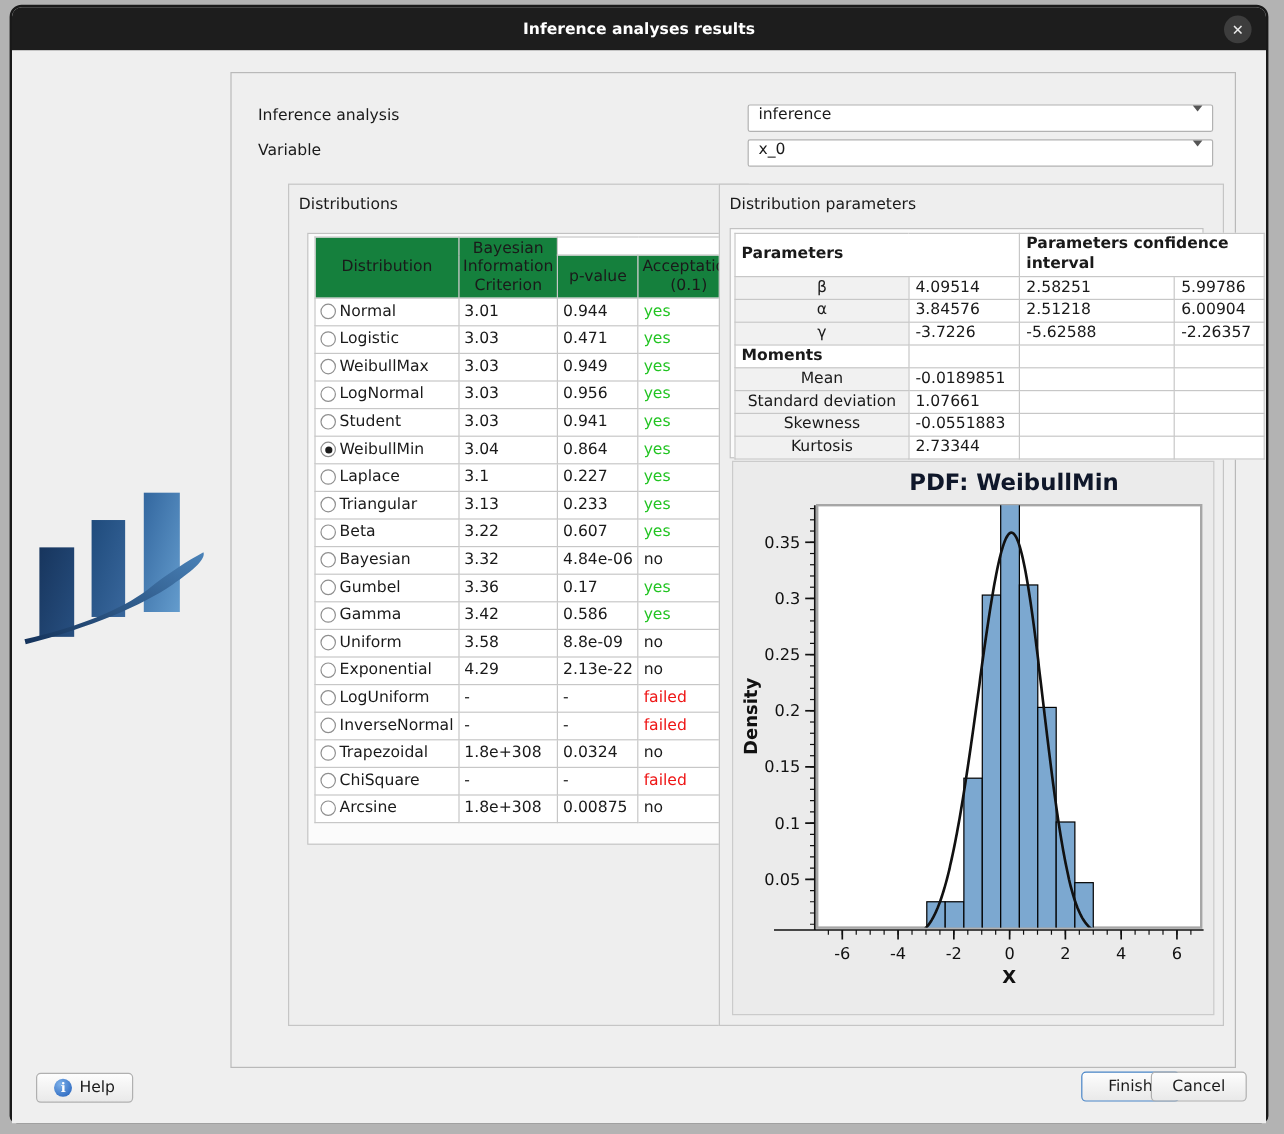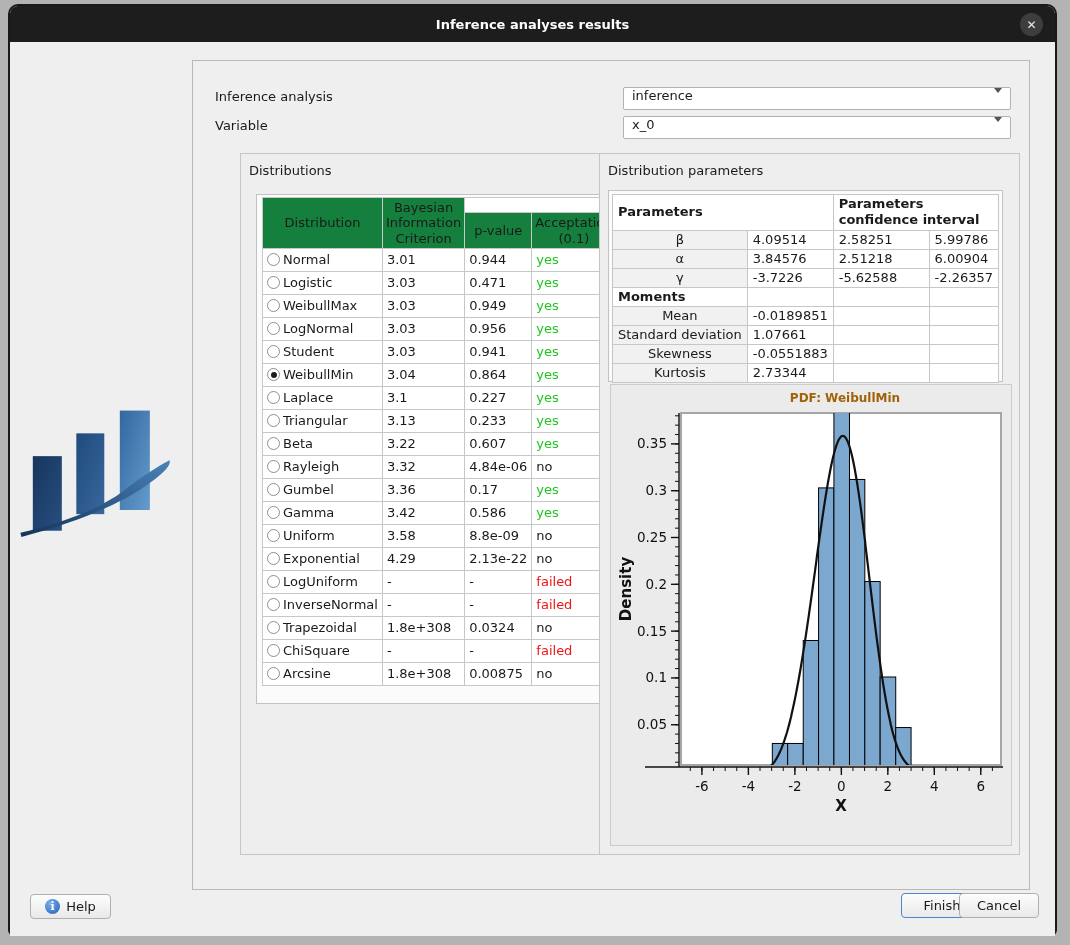--- a/index.html
+++ b/index.html
@@ -46,31 +46,31 @@
   #dist-table th.blank { background:#ffffff; }
   #dist-table td { height:22px; padding:0 4px; white-space:nowrap; }
   #dist-table col.c-name { width:135px; } #dist-table col.c-bic { width:75px; }
   #dist-table col.c-pv { width:62px; }   #dist-table col.c-acc { width:80px; }
   .name-cell { display:flex; align-items:center; gap:3px; border:none; height:22px; }
   td.namewrap { padding:0 0 0 4px; }
   .radio { width:13px; height:13px; border:1px solid #8f8f8f; border-radius:50%; background:#fff;
            display:inline-flex; align-items:center; justify-content:center; flex:0 0 auto; }
   .radio.sel::after { content:''; width:6px; height:6px; border-radius:50%; background:#1c1c1c; }
 
-  #params-table { width:387px; }
+  #params-table { width:442px; }
   #params-table col.p-label { width:122px; } #params-table col.p-val { width:80px; }
   #params-table col.p-cil { width:120px; }  #params-table col.p-cih { width:65px; }
   #params-table th { background:#fff; text-align:left; font-weight:bold; padding:1px 5px; line-height:1.25; }
   #params-table td { height:19px; padding:0 5px; white-space:nowrap; }
   #params-table td.lbl { background:#f1f1f1; text-align:center; }
   #params-table td.section { font-weight:bold; }
 
   .plot-frame { position:absolute; left:10px; top:230px; width:402px; height:462px;
                 border:1px solid #cbcbcb; background:#ebebeb; padding-top:6px; }
-  .plot-title { font-size:12px; font-weight:bold; color:#a16207; text-align:center; padding-left:68px; }
+  .plot-title { font-size:19px; font-weight:bold; color:#0f172a; text-align:center; padding-left:68px; }
 
   .btn { position:absolute; height:25px; border:1px solid #b0b0b0; border-radius:4px;
          background:linear-gradient(#fdfdfd,#e9e9e9); font-size:13px; color:#1a1a1a;
          font-family:inherit; display:flex; align-items:center; justify-content:center; gap:6px; cursor:pointer; }
   .btn-help   { left:20px;  top:852px; width:81px; }
   .btn-finish { left:891px; top:851px; width:82px; border:1px solid #4a86c8; }
   .btn-cancel { left:949px; top:851px; width:80px; }
   .help-ico { width:15px; height:15px; border-radius:50%; background:radial-gradient(circle at 35% 30%, #7db1ea, #1d5bb8);
               color:#fff; font-size:11px; font-weight:bold; display:inline-flex; align-items:center; justify-content:center;
               font-family:"DejaVu Serif","Liberation Serif",serif; }
@@ -245,21 +245,21 @@
                     </div>
                   </td>
                   <td>3.22</td>
                   <td>0.607</td>
                   <td style="color: rgb(34, 196, 34);">yes</td>
                 </tr>
                 <tr>
                   <td class="namewrap">
                     <div class="name-cell">
                       <span class="radio"></span>
-                      <span>Rayleigh</span>
+                      <span>Bayesian</span>
                     </div>
                   </td>
                   <td>3.32</td>
                   <td>4.84e-06</td>
                   <td style="color: rgb(26, 26, 26);">no</td>
                 </tr>
                 <tr>
                   <td class="namewrap">
                     <div class="name-cell">
                       <span class="radio"></span>

